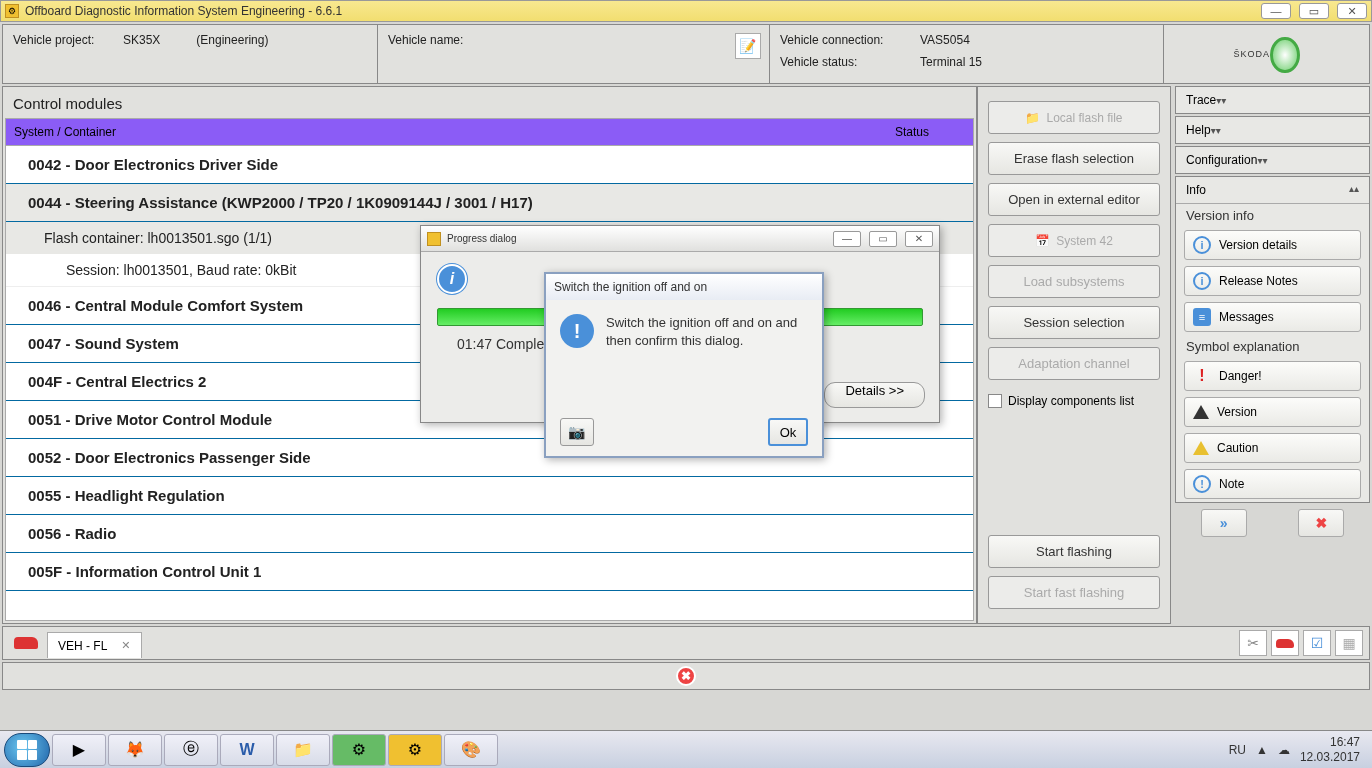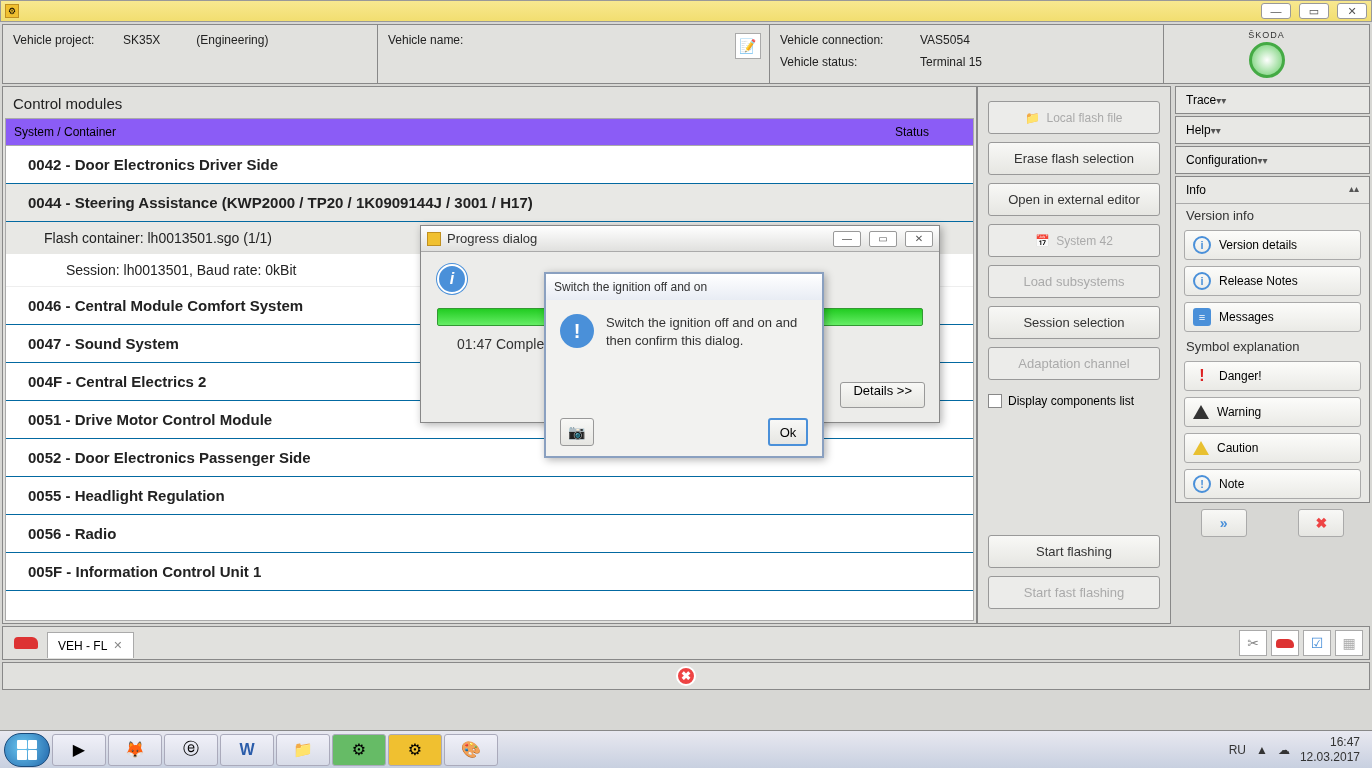--- a/index.html
+++ b/index.html
@@ -11,21 +11,21 @@
 .titlebar-btn{width:30px;height:16px;border:1px solid #999;background:#fff;border-radius:3px;display:flex;align-items:center;justify-content:center;font-size:11px;margin-left:2px;color:#555}
 .header{display:flex;height:60px;border:1px solid #888;margin:2px;background:#e1e1de}
 .header-block{border-right:1px solid #888;padding:8px 10px;display:flex;flex-direction:column;gap:8px}
 .header-block.b1{width:375px}
 .header-block.b2{width:392px;position:relative}
 .header-block.b3{width:394px}
 .header-block.b4{flex:1;border-right:none;display:flex;align-items:center;justify-content:center}
 .header-row{display:flex;font-size:14px;color:#222}
 .header-label{width:110px}
 .edit-icon{position:absolute;right:8px;top:8px;width:26px;height:26px;border:1px solid #aaa;background:#fff;display:flex;align-items:center;justify-content:center;font-size:14px}
-.skoda{width:66px;height:50px;display:flex;flex-direction:column;align-items:center;justify-content:center}
+.skoda{width:66px;height:50px;display:flex;flex-direction:row;align-items:center;justify-content:center}
 .skoda-text{font-size:9px;letter-spacing:1px;color:#333}
 .skoda-logo{width:36px;height:36px;border-radius:50%;border:3px solid #4a4;background:radial-gradient(#fff,#6c6);margin-top:2px}
 .main{display:flex;margin:0 2px}
 .content{flex:1;display:flex;flex-direction:column}
 .control-modules{background:#e1e1de;border:1px solid #888;padding:2px}
 .cm-title{font-size:15px;padding:6px 8px;color:#222}
 .cm-header{display:flex;background:#8b5cf6;border:1px solid #aaa;padding:6px 8px;font-size:14px}
 .cm-col1{flex:1}
 .cm-col2{width:70px}
 .cm-list{background:#fff;border:1px solid #aaa;border-top:none;height:475px;overflow-y:auto}
@@ -46,21 +46,21 @@
 .info-panel{border:1px solid #888;background:#e8e8e5;display:flex;flex-direction:column}
 .info-header{padding:6px 10px;font-size:14px;display:flex;justify-content:space-between;border-bottom:1px solid #aaa}
 .info-section{font-size:13px;padding:4px 10px;color:#333}
 .info-btn{margin:3px 8px;height:30px;border:1px solid #aaa;background:linear-gradient(#fcfcfa,#eaeae6);border-radius:3px;display:flex;align-items:center;padding:0 8px;gap:8px;font-size:13px}
 .info-btn .icon{width:18px;height:18px;border-radius:50%;border:2px solid #4a90d9;display:flex;align-items:center;justify-content:center;font-size:11px;color:#4a90d9;font-weight:bold}
 .info-btn .icon.msg{border-radius:3px;background:#4a90d9;color:#fff}
 .info-btn .icon.tri{border:none;width:0;height:0;border-left:8px solid transparent;border-right:8px solid transparent;border-bottom:14px solid #333;border-radius:0}
 .info-btn .icon.tri.y{border-bottom-color:#e8c030}
 .info-btn .icon.danger{border:none;color:#d22;font-weight:bold;font-size:16px}
 .bottom-bar{display:flex;align-items:center;height:34px;margin:2px;border:1px solid #888;background:#e1e1de;padding:0 6px;gap:4px}
-.tab{background:#fff;border:1px solid #aaa;border-bottom:none;height:26px;padding:0 10px;display:flex;align-items:center;gap:6px;font-size:13px;margin-top:4px}
+.tab{background:#fff;border:1px solid #aaa;border-bottom:none;height:26px;padding:0 10px;display:flex;align-items:center;gap:14px;font-size:13px;margin-top:4px}
 .tab-close{color:#888;font-size:11px}
 .car-icon{width:34px;height:22px;display:flex;align-items:center;justify-content:center}
 .car-shape{width:24px;height:12px;background:#d33;border-radius:4px 6px 2px 2px}
 .bottom-spacer{flex:1}
 .bottom-icons{display:flex;gap:4px}
 .bottom-icon{width:28px;height:26px;border:1px solid #aaa;background:#fff;display:flex;align-items:center;justify-content:center;font-size:14px}
 .bottom-bar2{height:28px;margin:0 2px 2px;border:1px solid #888;background:#e1e1de;display:flex;align-items:center;justify-content:center}
 .close-circle{width:20px;height:20px;border-radius:50%;background:#e44;border:2px solid #fff;color:#fff;display:flex;align-items:center;justify-content:center;font-size:12px;font-weight:bold}
 .right-bottom{display:flex;gap:8px;padding:4px;justify-content:space-around}
 .rb-btn{width:46px;height:28px;border:1px solid #aaa;background:linear-gradient(#f8f8f6,#e6e6e2);border-radius:3px;display:flex;align-items:center;justify-content:center;font-size:14px;color:#4a90d9;font-weight:bold}
@@ -70,43 +70,44 @@
 .start-logo{width:20px;height:20px;display:grid;grid-template-columns:1fr 1fr;grid-template-rows:1fr 1fr;gap:1px}
 .start-logo div{background:#fff;border-radius:1px}
 .task-item{width:54px;height:32px;border:1px solid #aab;background:linear-gradient(#f0f0f8,#d8dce8);border-radius:3px;display:flex;align-items:center;justify-content:center;font-size:16px}
 .tray{margin-left:auto;display:flex;align-items:center;gap:10px;padding:0 8px;color:#333;font-size:11px}
 .tray-time{text-align:right;line-height:1.2}
 
 .dialog{position:absolute;background:#ececea;border:1px solid #888;box-shadow:2px 2px 8px rgba(0,0,0,0.3)}
 .dialog.progress{left:420px;top:225px;width:520px;height:198px}
 .dialog-tb{height:26px;background:linear-gradient(#fff,#e0e0de);border-bottom:1px solid #aaa;display:flex;align-items:center;padding:0 6px;gap:6px}
 .dialog-tb-icon{width:14px;height:14px;background:#f0c030;border:1px solid #c09020}
-.dialog-tb-text{font-size:13px;color:#333}
+.dialog-tb-text{font-size:10px;color:#333}
 .dialog-tb-spacer{flex:1}
 .dialog-tb-btn{width:28px;height:16px;border:1px solid #999;background:#fff;border-radius:2px;display:flex;align-items:center;justify-content:center;font-size:10px;color:#555;margin-left:2px}
 .progress-body{padding:12px 16px}
 .progress-row{display:flex;align-items:center;gap:12px}
 .info-circle{width:30px;height:30px;border-radius:50%;background:#4a90d9;border:2px solid #fff;box-shadow:0 0 0 1px #4a90d9;display:flex;align-items:center;justify-content:center;color:#fff;font-style:italic;font-weight:bold;font-size:16px}
 .progress-bar{height:18px;background:linear-gradient(#2c2,#6e6);border:1px solid #393;margin-top:14px;border-radius:2px}
 .progress-text{margin-top:10px;font-size:14px;color:#333;padding-left:20px}
-.details-btn{position:absolute;right:14px;bottom:14px;height:26px;padding:0 12px;border:1px solid #999;background:linear-gradient(#f8f8f6,#e6e6e2);border-radius:3px;font-size:13px}
+.details-btn{position:absolute;right:14px;bottom:14px;height:26px;padding:0 20px;border:1px solid #999;background:linear-gradient(#f8f8f6,#e6e6e2);border-radius:11px;font-size:13px}
 .dialog.confirm{left:544px;top:272px;width:280px;height:186px;border:2px solid #8aa0c0;background:#f2f2f0}
 .confirm-tb{height:26px;background:linear-gradient(#fff,#e8ecf4);display:flex;align-items:center;padding:0 8px;font-size:12px;color:#333}
 .confirm-body{padding:14px;display:flex;gap:12px}
 .confirm-icon{width:34px;height:34px;border-radius:50%;background:#4a90d9;display:flex;align-items:center;justify-content:center;color:#fff;font-weight:bold;font-size:20px;flex-shrink:0}
 .confirm-text{font-size:13px;color:#333;line-height:1.4}
 .confirm-footer{position:absolute;bottom:10px;left:14px;right:14px;display:flex;justify-content:space-between;align-items:center}
 .camera-btn{width:34px;height:28px;border:1px solid #999;background:linear-gradient(#f8f8f6,#e6e6e2);border-radius:3px;display:flex;align-items:center;justify-content:center;font-size:14px}
 .ok-btn{width:40px;height:28px;border:2px solid #4a90d9;background:linear-gradient(#f8f8f6,#e6e6e2);border-radius:3px;display:flex;align-items:center;justify-content:center;font-size:13px}
 </style>
 </head>
 <body>
 
 <div class="titlebar">
   <span class="titlebar-icon">⚙</span>
+  <span class="titlebar-text">Offboard Diagnostic Information System Engineering - 6.6.1</span>
   <span class="titlebar-spacer"></span>
   <span class="titlebar-btn">—</span>
   <span class="titlebar-btn">▭</span>
   <span class="titlebar-btn">✕</span>
 </div>
 
 <div class="header">
   <div class="header-block b1">
     <div class="header-row">
         <span class="header-label">Vehicle project:</span>
@@ -215,21 +216,21 @@
           <span class="icon msg">≡</span>
           <span>Messages</span>
         </div>
       <div class="info-section">Symbol explanation</div>
       <div class="info-btn">
           <span class="icon danger">!</span>
           <span>Danger!</span>
         </div>
       <div class="info-btn">
           <span class="icon tri"></span>
-          <span>Warning</span>
+          <span>Version</span>
         </div>
       <div class="info-btn">
           <span class="icon tri y"></span>
           <span>Caution</span>
         </div>
       <div class="info-btn">
           <span class="icon">!</span>
           <span>Note</span>
         </div>
     </div>

